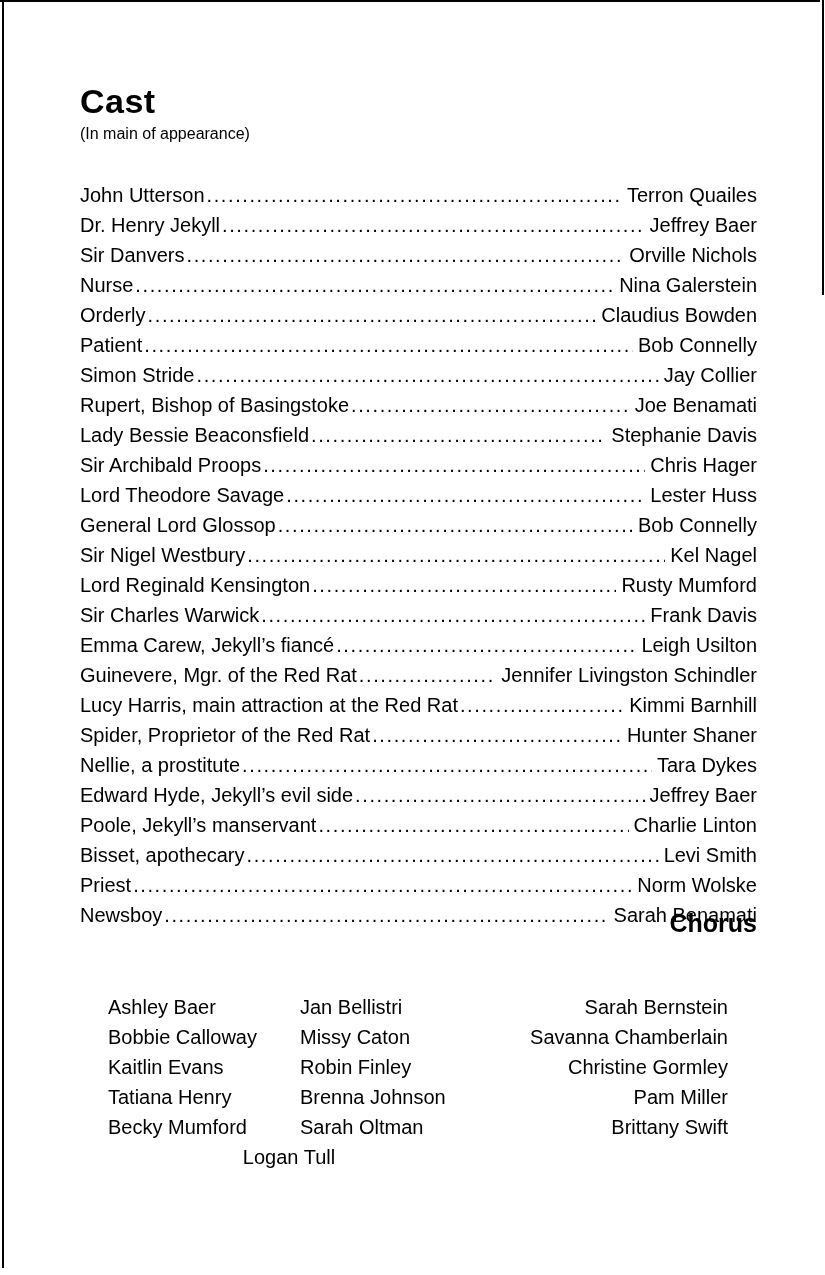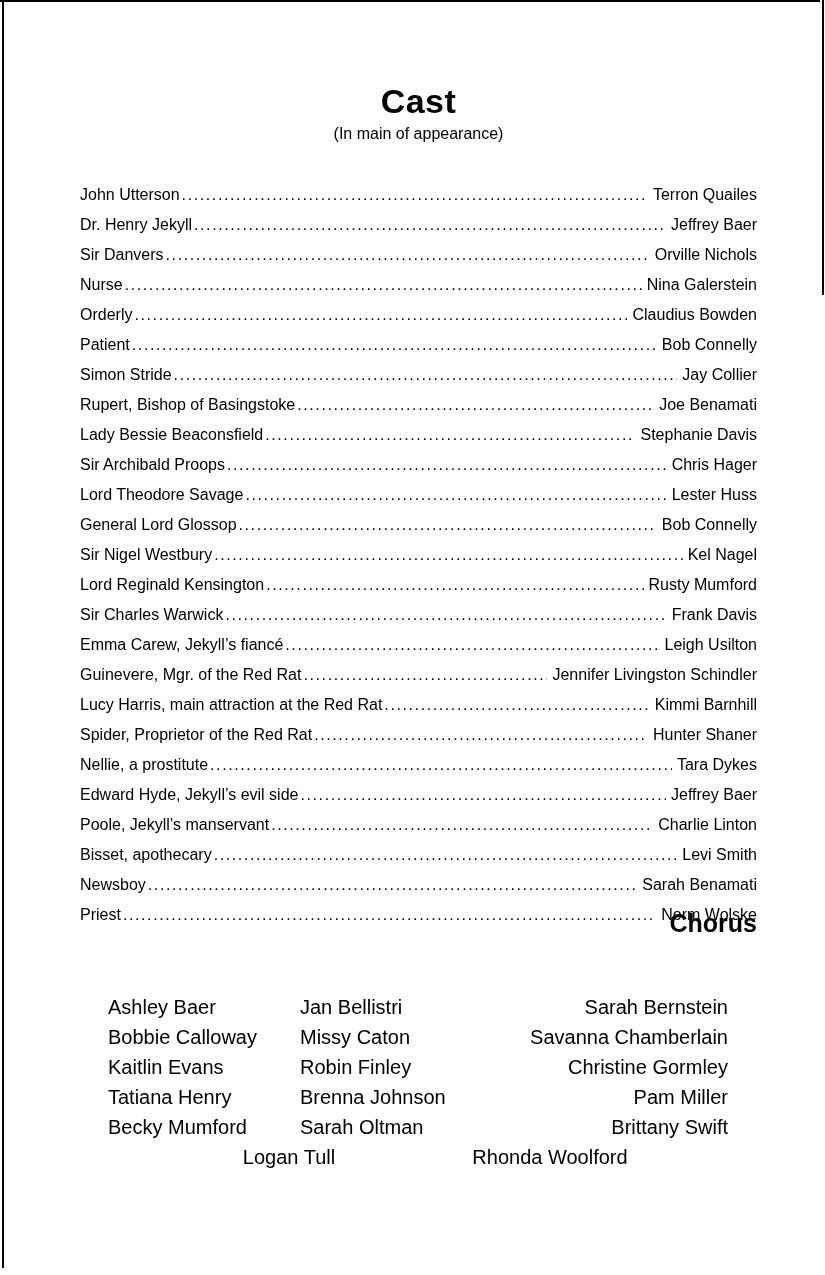--- a/index.html
+++ b/index.html
@@ -19,40 +19,40 @@
   .scan-top    { position: absolute; left: 0;   top: 0;   width: 820px; height: 2px;  background: #000; }
   .scan-left   { position: absolute; left: 2px; top: 0;   width: 2px; height: 1268px; background: #000; }
   .scan-right  { position: absolute; left: 822px; top: 0; width: 2px; height: 295px;  background: #000; }
 
   .content {
     position: absolute;
     left: 80px;
     top: 0;
     width: 677px;
   }
-  .title-block { position: absolute; left: 0; top: 82px; width: 677px; text-align: center; }
+  .title-block { position: absolute; left: 0; top: 82px; width: 677px; }
   .page-title {
     font-size: 34px;
     font-weight: bold;
     line-height: 38px;
     letter-spacing: 0.5px;
   }
   .page-subtitle {
     font-size: 16px;
     line-height: 22px;
     margin-top: 3px;
   }
 
   .cast-list { position: absolute; left: 0; top: 180px; width: 677px; }
   .cast-row {
     display: flex;
     align-items: center;
     height: 30px;
     line-height: 30px;
-    font-size: 16px;
+    font-size: 20px;
     white-space: nowrap;
   }
   .cast-row .role  { flex: 0 0 auto; }
   .cast-row .actor { flex: 0 0 auto; margin-left: 3px; }
   .leader {
     flex: 1 1 auto;
     overflow: hidden;
     margin: 0 2px;
     min-width: 24px;
   }
@@ -239,29 +239,29 @@
     <span class="actor">Charlie Linton</span>
   </div>
 
   <div class="cast-row">
     <span class="role">Bisset, apothecary</span>
     <span class="leader"></span>
     <span class="actor">Levi Smith</span>
   </div>
 
   <div class="cast-row">
+    <span class="role">Priest</span>
+    <span class="leader"></span>
+    <span class="actor">Norm Wolske</span>
+  </div>
+
+  <div class="cast-row">
     <span class="role">Newsboy</span>
     <span class="leader"></span>
     <span class="actor">Sarah Benamati</span>
-  </div>
-
-  <div class="cast-row">
-    <span class="role">Priest</span>
-    <span class="leader"></span>
-    <span class="actor">Norm Wolske</span>
   </div>
 </div>
 
   <div class="chorus-heading">Chorus</div>
 
   <div class="chorus-list" id="chorus-list">
   <div class="chorus-row">
     <span class="c1">Ashley Baer</span>
     <span class="c2">Jan Bellistri</span>
     <span class="c3">Sarah Bernstein</span>
@@ -286,17 +286,16 @@
   </div>
 
   <div class="chorus-row">
     <span class="c1">Becky Mumford</span>
     <span class="c2">Sarah Oltman</span>
     <span class="c3">Brittany Swift</span>
   </div>
 
   <div class="chorus-last">
     <span class="l1">Logan Tull</span>
-    <span class="l2">Rhonda Woolford</span>
   </div>
 </div>
 
 </div>
 
 </body></html>

